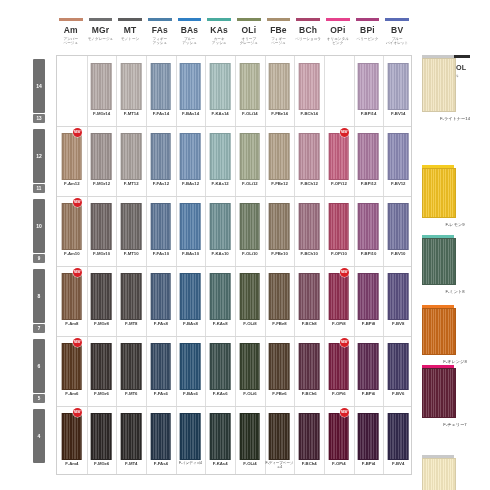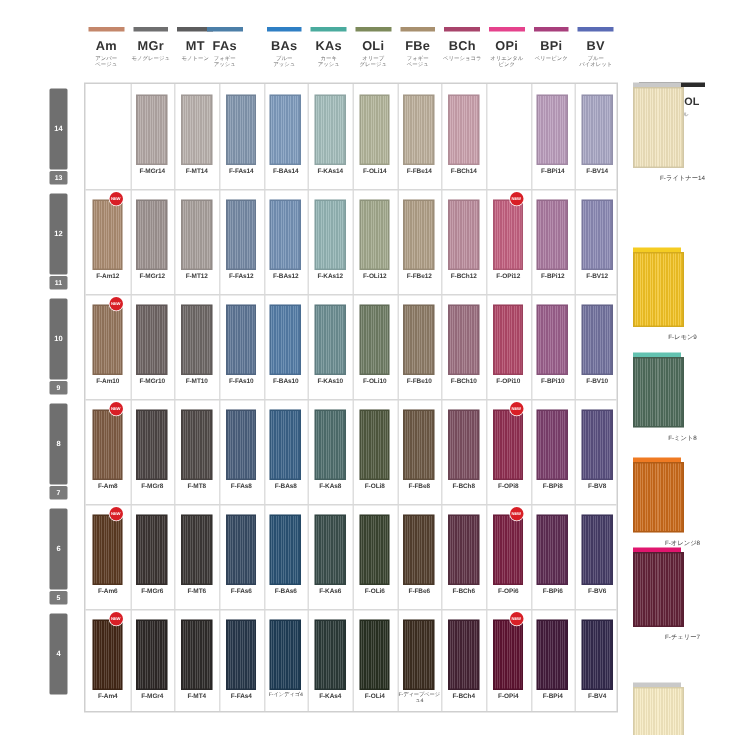--- a/index.html
+++ b/index.html
@@ -77,21 +77,21 @@
       <div class="hcol" style="left: 85.6667px; width: 29.6667px;">
         <div class="hbar" style="background: rgb(111, 111, 112); width: 23.6667px; margin: 0px auto 5px;"></div>
         <div class="hcode">MGr</div>
         <div class="hjp">モノグレージュ</div>
       </div>
       <div class="hcol" style="left: 115.333px; width: 29.6667px;">
         <div class="hbar" style="background: rgb(93, 93, 94); width: 23.6667px; margin: 0px auto 5px;"></div>
         <div class="hcode">MT</div>
         <div class="hjp">モノトーン</div>
       </div>
-      <div class="hcol" style="left: 135px; width: 29.6667px; text-align: center;">
+      <div class="hcol" style="left: 145px; width: 29.6667px; text-align: center;">
         <div class="hbar" style="background: rgb(76, 127, 168); width: 23.6667px; margin: 0px auto 5px;"></div>
         <div class="hcode">FAs</div>
         <div class="hjp">フォギー
 アッシュ</div>
       </div>
       <div class="hcol" style="left: 174.667px; width: 29.6667px;">
         <div class="hbar" style="background: rgb(47, 127, 196); width: 23.6667px; margin: 0px auto 5px;"></div>
         <div class="hcode">BAs</div>
         <div class="hjp">ブルー
 アッシュ</div>

